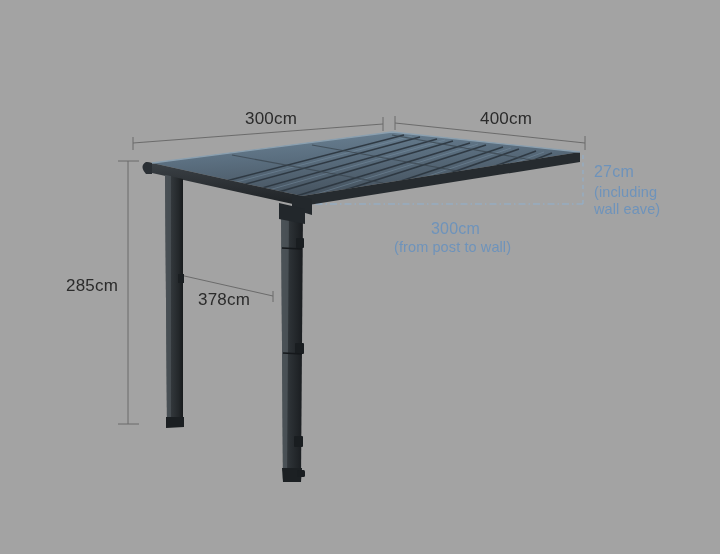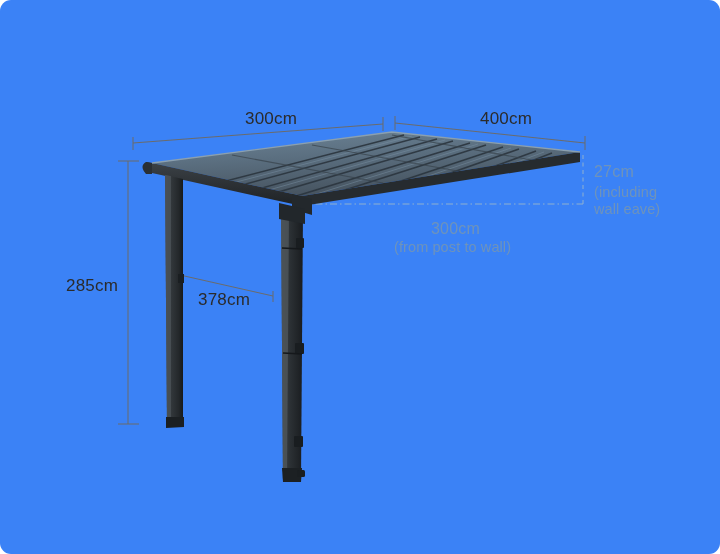--- a/index.html
+++ b/index.html
@@ -7,23 +7,22 @@
     padding: 0;
     background: #ffffff;
   }
   body {
     font-family: "Liberation Sans", sans-serif;
   }
   #stage {
     position: relative;
     width: 720px;
     height: 554px;
-    background: #3b82f6;
+    background: #a3a3a3;
     overflow: hidden;
-    border-radius: 11px;
   }
   #stage svg {
     position: absolute;
     left: 0;
     top: 0;
   }
   .dim-label {
     font-family: "Liberation Sans", sans-serif;
     font-size: 17px;
     fill: #2b2b2b;

